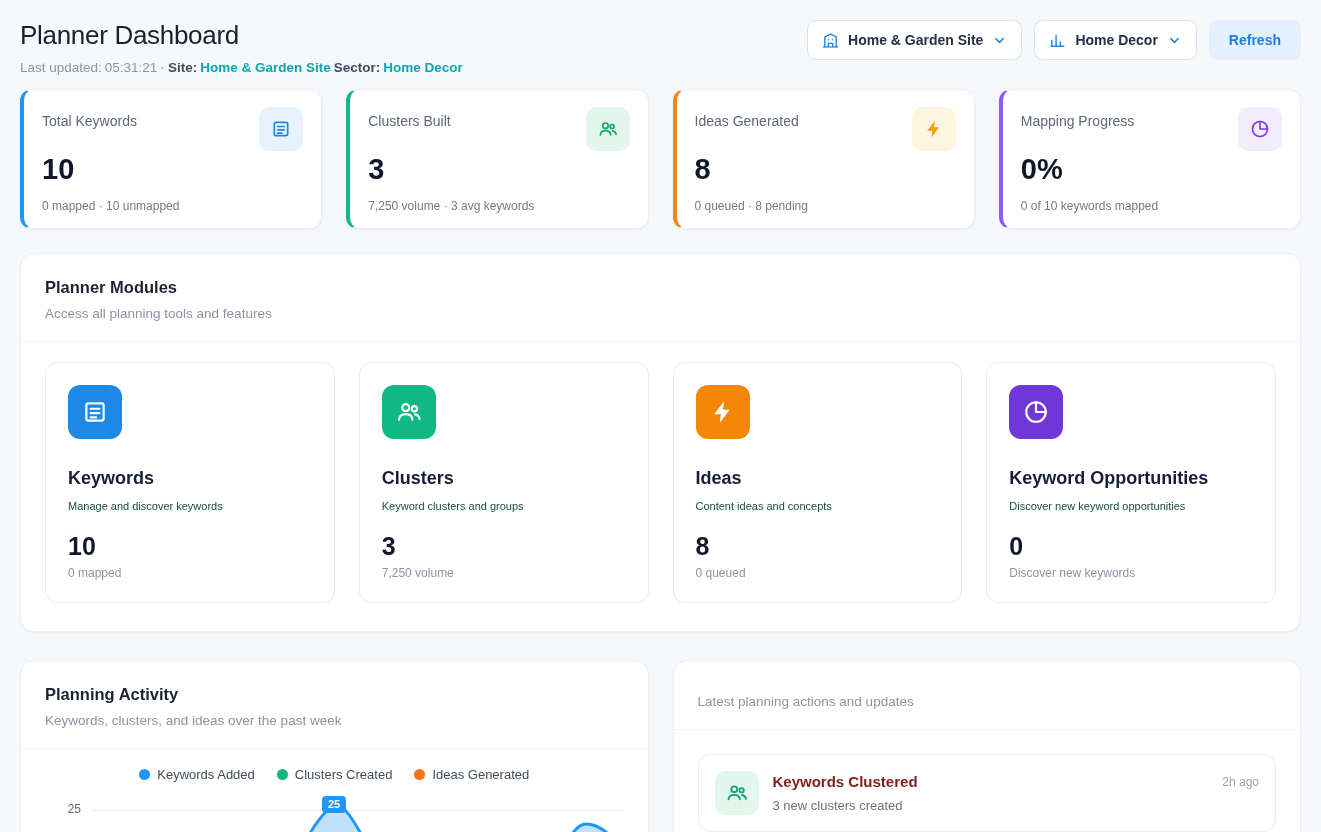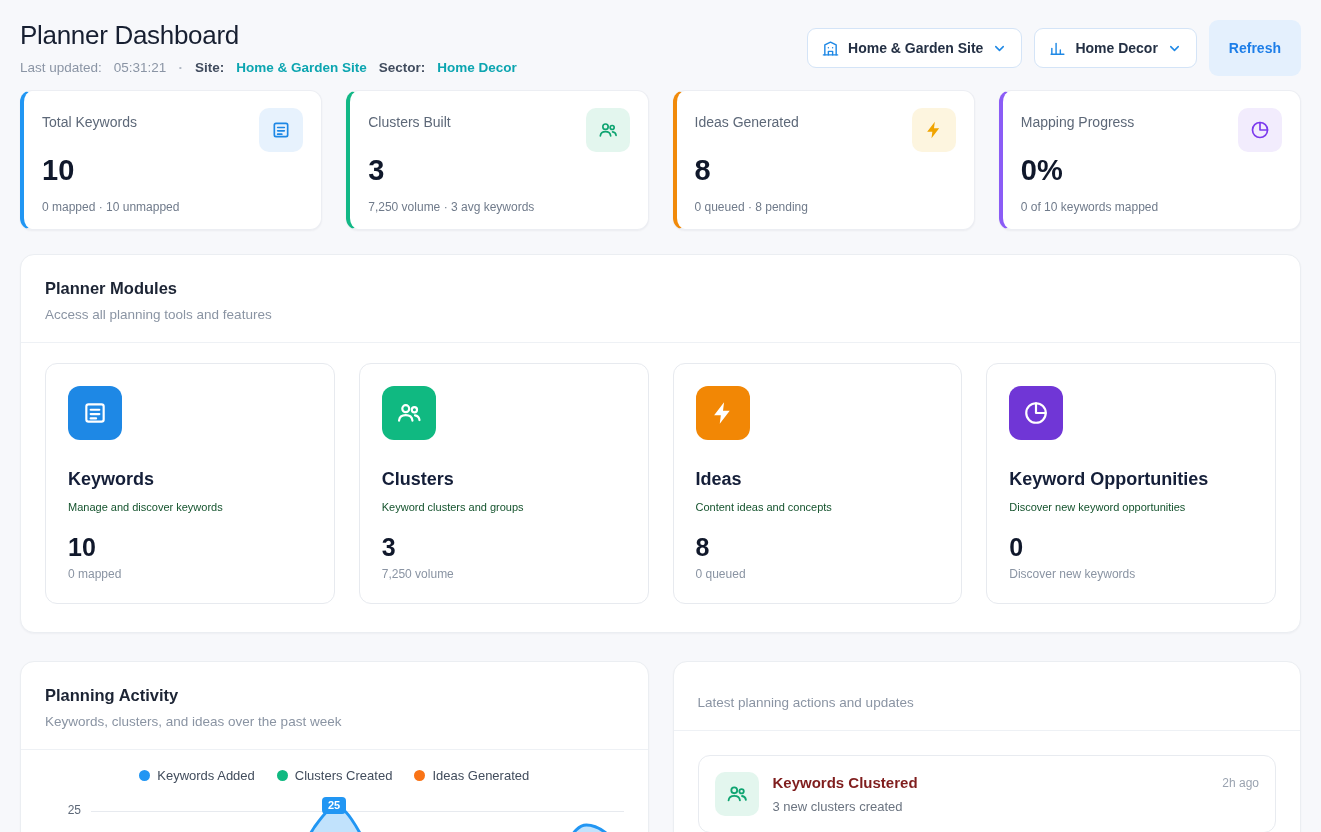--- a/index.html
+++ b/index.html
@@ -7,36 +7,36 @@
   body {
     font-family:"Liberation Sans", sans-serif;
     background:#f7f8fb;
     color:#1b2230;
   }
   .page { padding:20px 20px 0 20px; }
 
   
   .topbar { display:flex; justify-content:space-between; align-items:flex-start; }
   .page-title { font-size:26px; font-weight:400; color:#171f31; letter-spacing:-0.3px; }
-  .meta { display:flex; align-items:center; gap:12px; margin-top:9px; font-size:13.5px; }
+  .meta { display:flex; align-items:center; gap:3px; margin-top:9px; font-size:13.5px; }
   .meta .gray { color:#8b95a5; }
   .meta .sep { color:#aeb6c2; font-weight:700; }
   .meta .lbl { color:#414c5e; font-weight:700; }
   .meta .link { color:#0ca5b0; font-weight:700; cursor:pointer; }
   .topbar-right { display:flex; gap:12px; align-items:center; }
   .selector {
     display:inline-flex; align-items:center; gap:9px;
     height:40px; padding:0 14px; background:#fff;
     border:1px solid #d4e4f7; border-radius:9px;
     font-family:inherit; font-size:14px; font-weight:700; color:#243044; cursor:pointer;
   }
   .selector .sicon { color:#1e88e5; display:flex; }
   .selector .chev { color:#1e88e5; display:flex; }
   .btn-refresh {
-    height:56px; padding:0 20px; border:none; border-radius:9px;
+    height:40px; padding:0 20px; border:none; border-radius:9px;
     background:#e4f0fd; color:#1d7ee8; font-family:inherit;
     font-size:14px; font-weight:700; cursor:pointer;
   }
 
   
   .stats-grid { display:grid; grid-template-columns:repeat(4,1fr); gap:24px; margin-top:14px; }
   .stat-card {
     background:#fff; border:1px solid #eceef3; border-radius:12px;
     padding:17px 18px 15px 18px; min-height:126px;
     box-shadow:0 1px 2px rgba(16,24,40,.05); position:relative;

